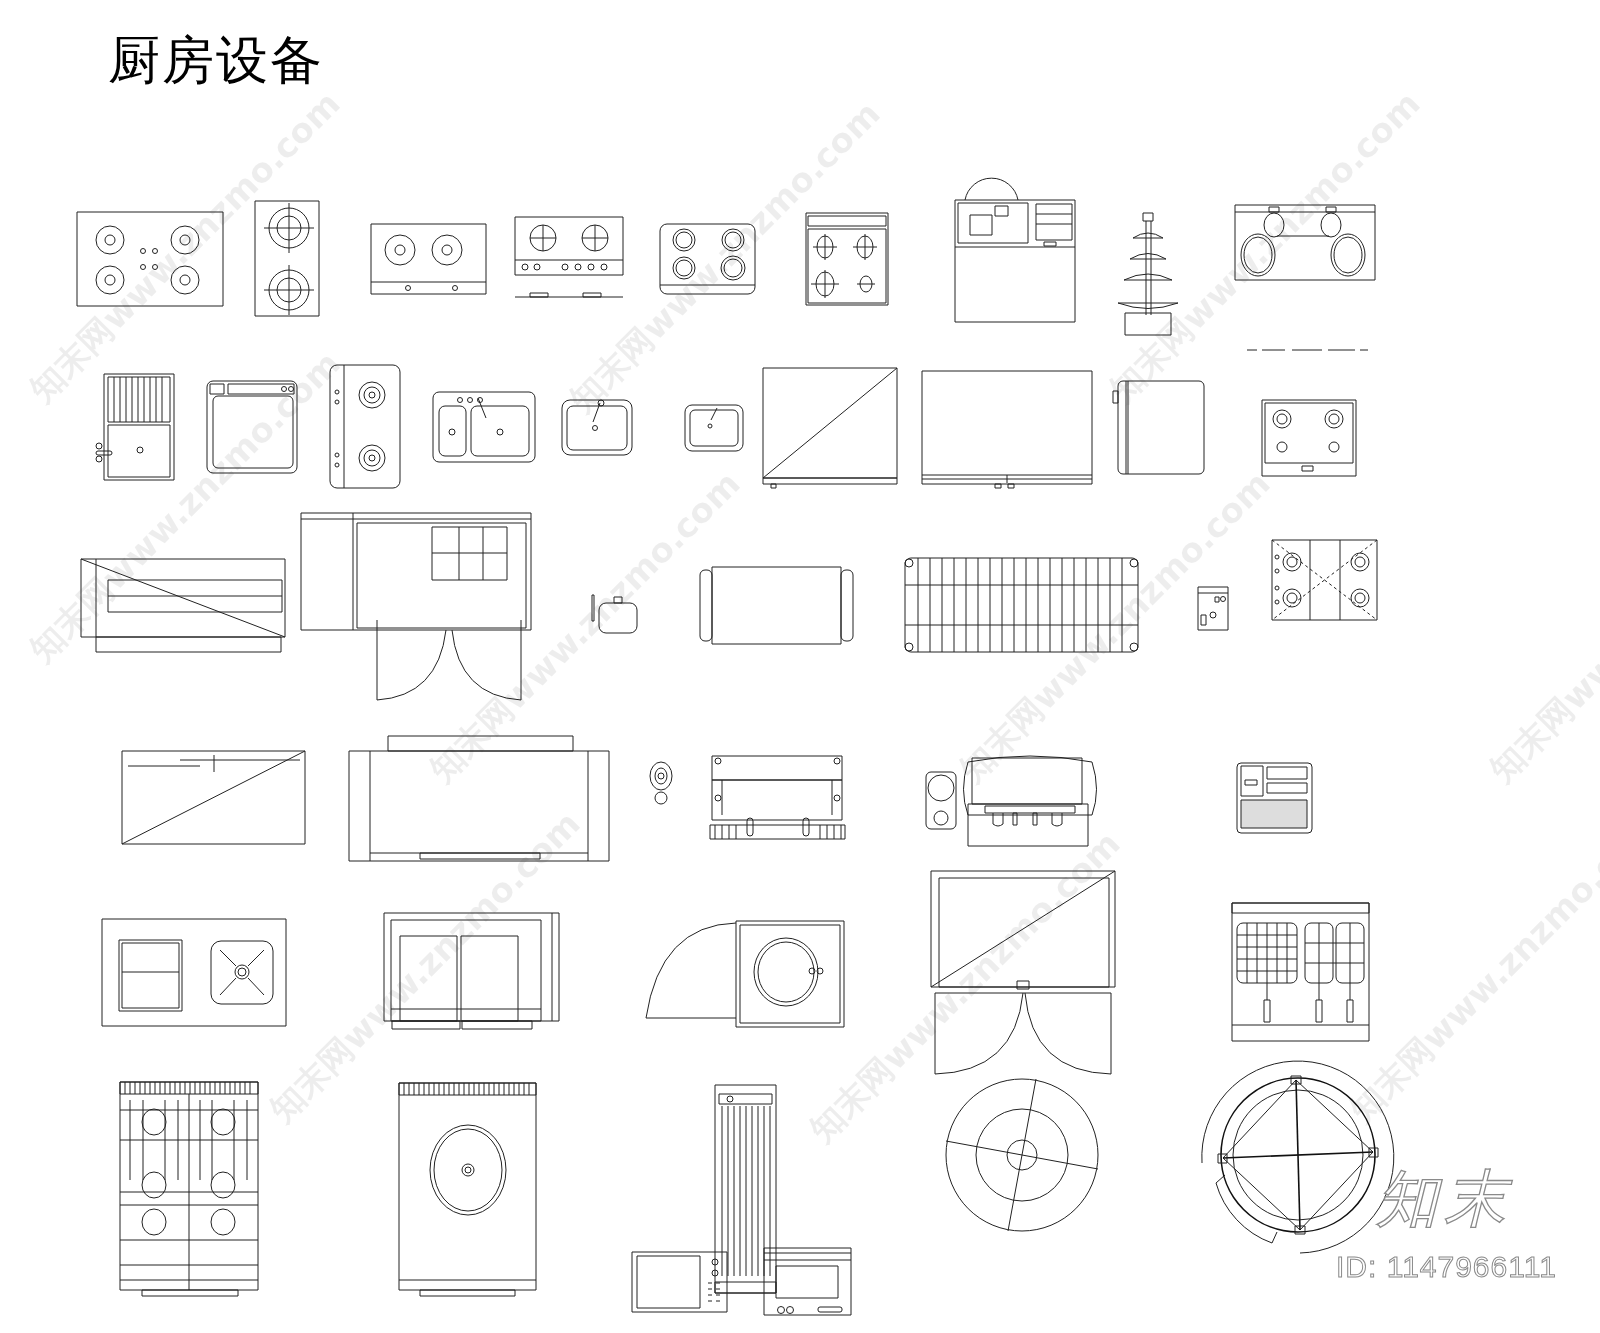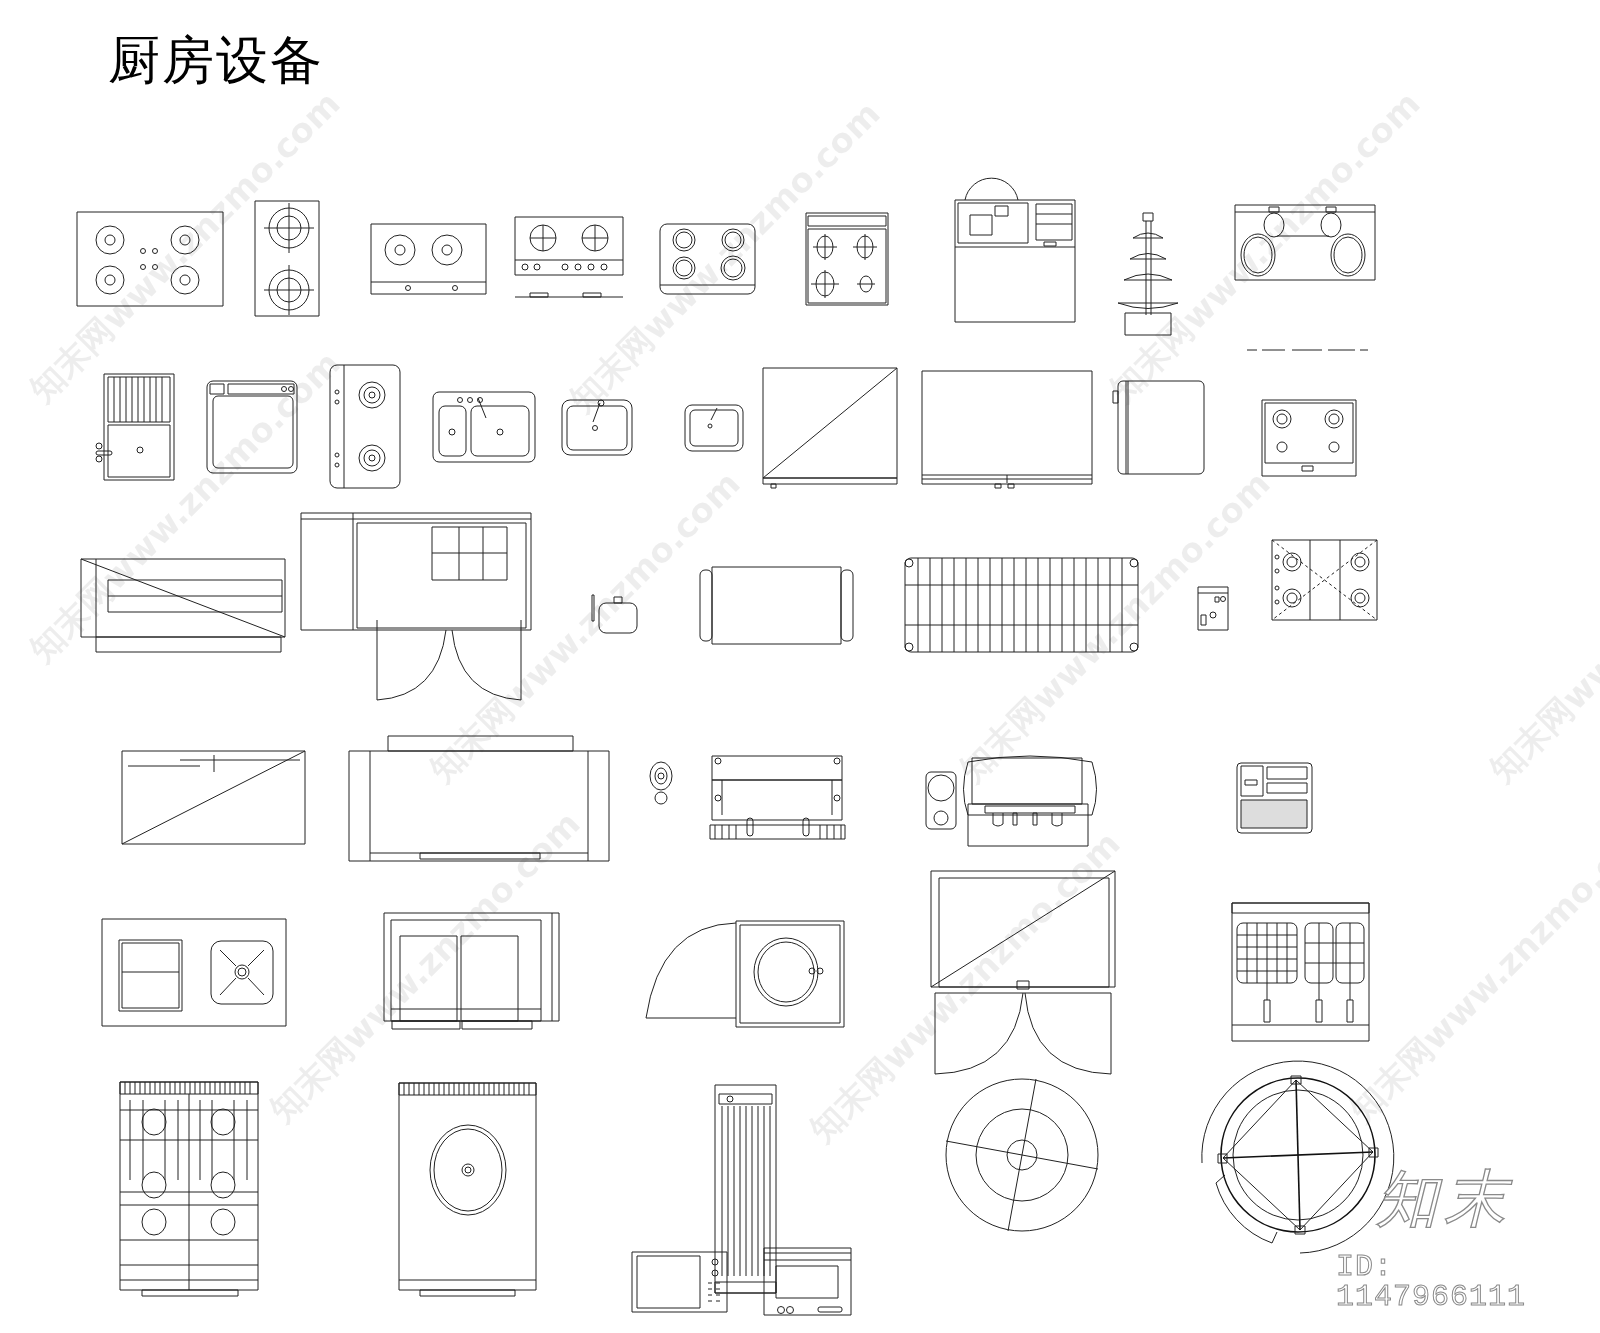--- a/index.html
+++ b/index.html
@@ -4,21 +4,21 @@
 <style>
   html,body{margin:0;padding:0;background:#ffffff;}
   body{width:1600px;height:1333px;position:relative;overflow:hidden;font-family:"DejaVu Sans",sans-serif;}
   .title{position:absolute;left:108px;top:34px;font-size:52px;font-weight:500;color:#000;letter-spacing:2px;line-height:1;}
   svg.sheet{position:absolute;left:0;top:0;width:1600px;height:1333px;}
   svg.sheet *{vector-effect:non-scaling-stroke;}
   .ln{fill:none;stroke:#222;stroke-width:1;}
   .lnb{fill:none;stroke:#111;stroke-width:1.6;}
   .wm{position:absolute;color:rgba(0,0,0,0.07);font-size:34px;font-weight:bold;white-space:nowrap;transform:rotate(-45deg);transform-origin:left top;}
   .logo{position:absolute;left:1376px;top:1168px;font-size:62px;color:#fff;-webkit-text-stroke:1.3px #8a8a8a;letter-spacing:6px;line-height:1;font-style:italic;}
-  .idtext{position:absolute;left:1336px;top:1252px;font-size:30px;color:#fff;-webkit-text-stroke:1px #8a8a8a;letter-spacing:1px;line-height:1;font-family:Liberation Mono, monospace;}
+  .idtext{position:absolute;left:1336px;top:1252px;font-size:30px;color:#fff;-webkit-text-stroke:1px #8a8a8a;letter-spacing:1px;line-height:1;font-family:Liberation Sans, sans-serif;}
 </style>
 </head>
 <body>
 
 <div class="title">厨房设备</div>
 
 <div class="wm" style="left:20px;top:380px;">知末网www.znzmo.com</div>
 <div class="wm" style="left:560px;top:390px;">知末网www.znzmo.com</div>
 <div class="wm" style="left:1100px;top:380px;">知末网www.znzmo.com</div>
 <div class="wm" style="left:20px;top:640px;">知末网www.znzmo.com</div>

